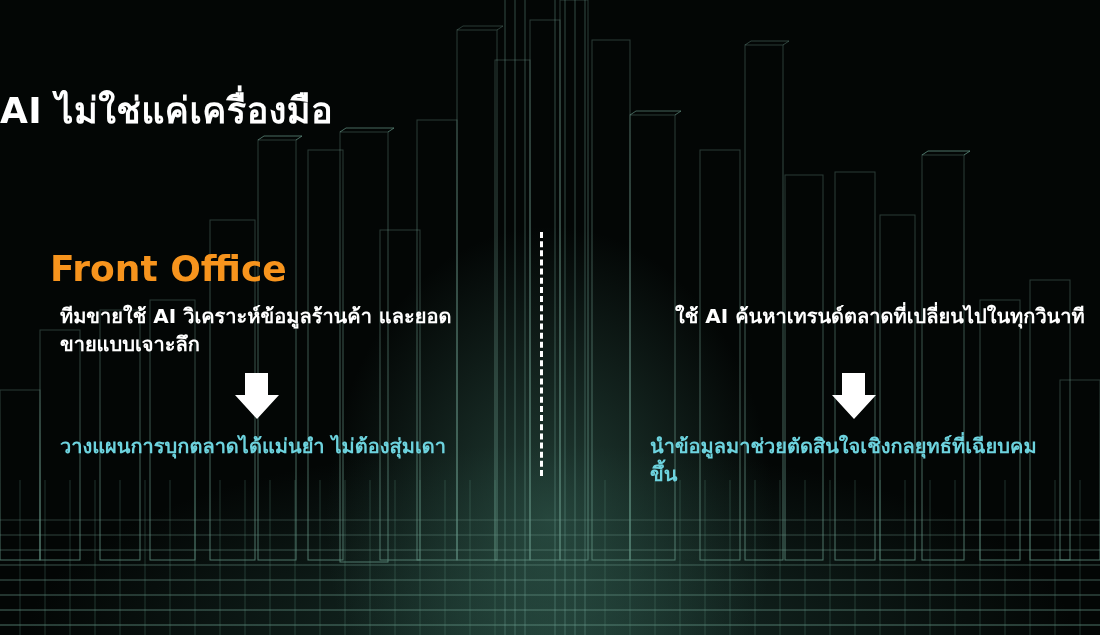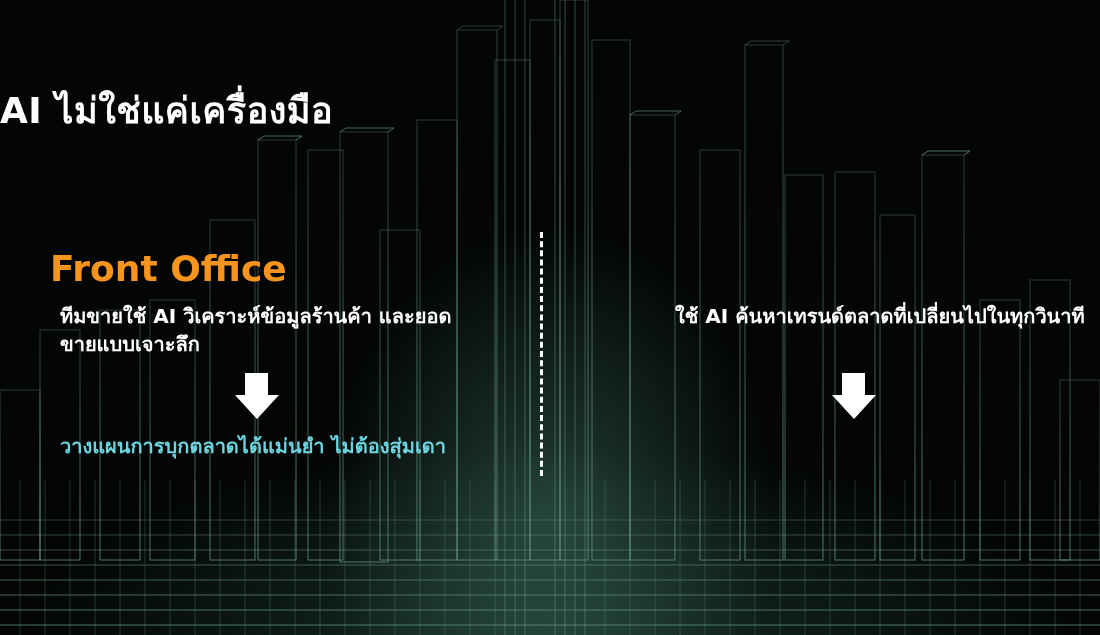--- a/index.html
+++ b/index.html
@@ -86,15 +86,16 @@
     <path d="M10 0 H33 V22 H44 L22 46 L0 22 H10 Z" fill="#ffffff"></path>
   </svg>
   <div class="t res left">วางแผนการบุกตลาดได้แม่นยำ ไม่ต้องสุ่มเดา</div>
 
   <div class="divider"></div>
 
   <div class="t body right">ใช้ AI ค้นหาเทรนด์ตลาดที่เปลี่ยนไปในทุกวินาที</div>
   <svg class="arrow" style="left:832px;top:373px;" viewBox="0 0 44 46">
     <path d="M10 0 H33 V22 H44 L22 46 L0 22 H10 Z" fill="#ffffff"></path>
   </svg>
+  <div class="t res right">นำข้อมูลมาช่วยตัดสินใจเชิงกลยุทธ์ที่เฉียบคมขึ้น</div>
 
 
 </div>
 
 </body></html>

